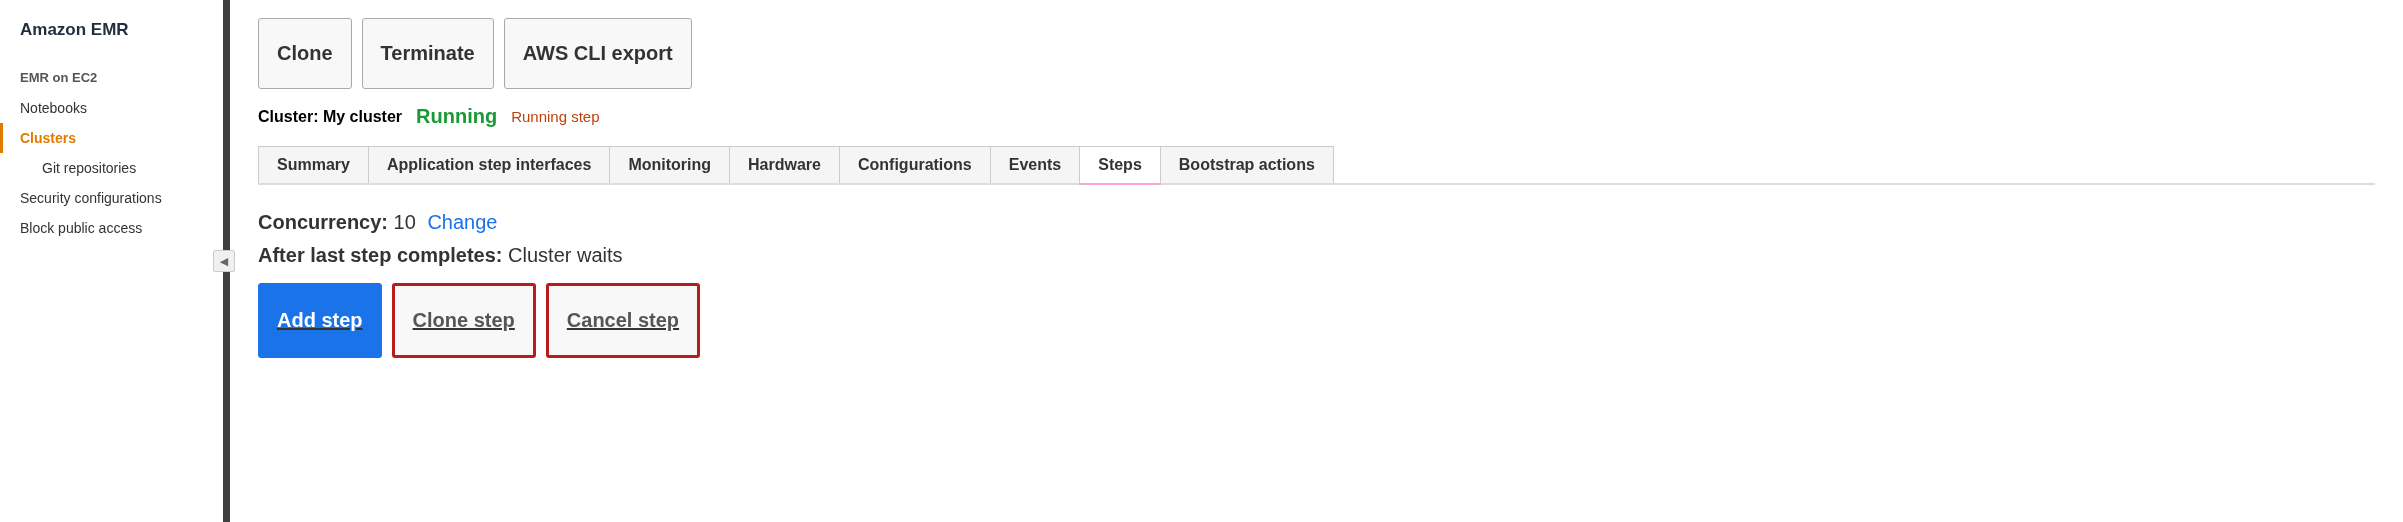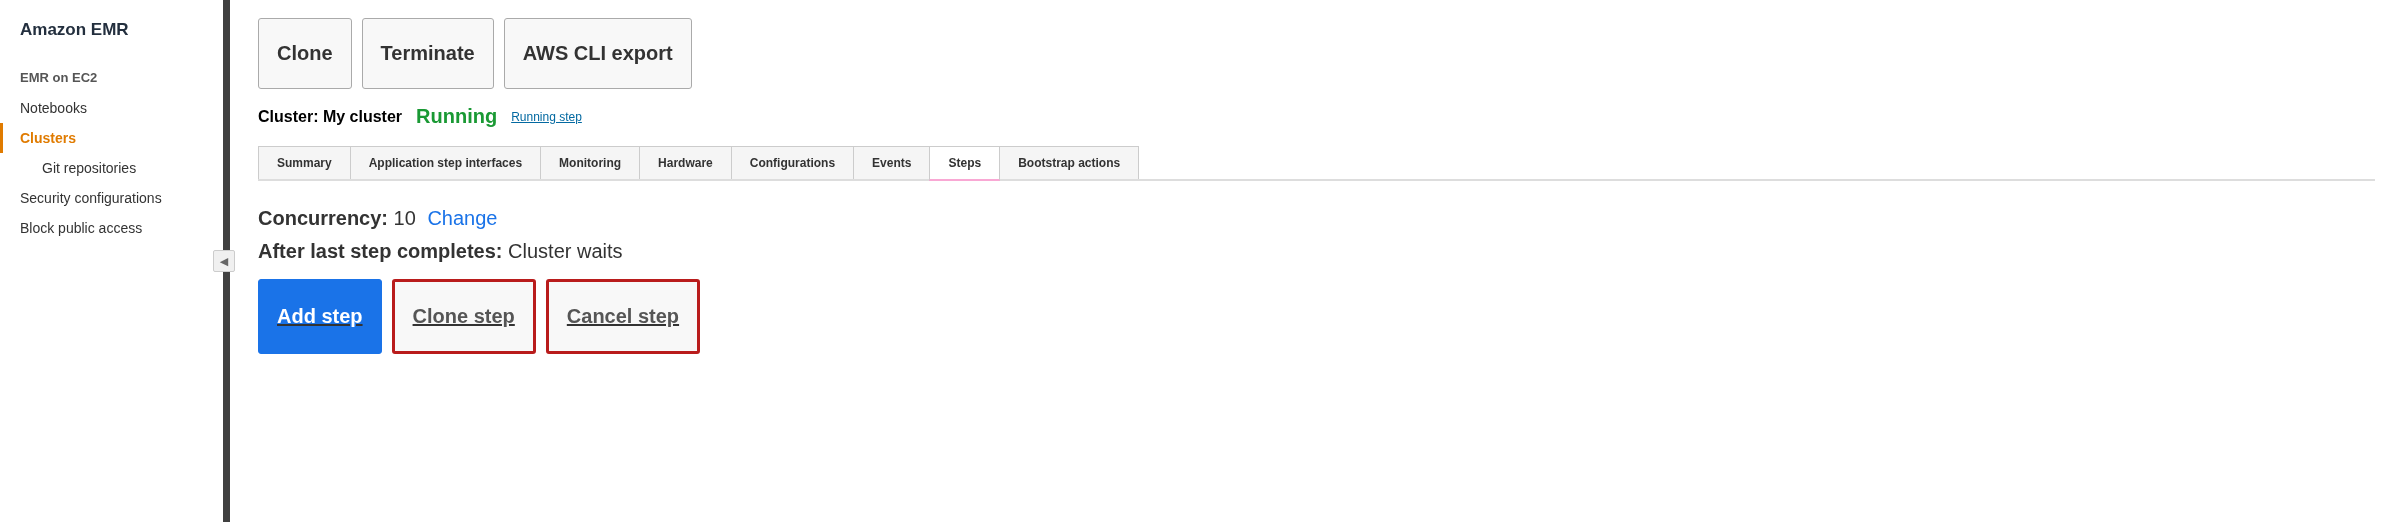--- a/index.html
+++ b/index.html
@@ -126,39 +126,38 @@
       font-weight: 600;
       color: #000000;
       text-align: center;
     }
     .status-running {
       font-size: 20px;
       color: #1a9934;
       font-weight: 600;
     }
     .running-step {
-      font-size: 12px;
-      color: #0369a1;
-      text-decoration: underline;
+      font-size: 15px;
+      color: #c2410c;
     }
 
     
     .tabs {
       display: flex;
       border-bottom: 2px solid #ddd;
       margin-bottom: 20px;
       gap: 0;
     }
     .tab {
       padding: 9px 18px;
       border: 1px solid #ccc;
       border-bottom: none;
       background: #f5f5f5;
       cursor: pointer;
-      font-size: 12px;
+      font-size: 16px;
       font-weight: 600;
       color: #333;
       margin-right: -1px;
       white-space: nowrap;
     }
     .tab.active {
       background: #fff;
       border-bottom: 2px solid #f9a8d4;
       position: relative;
       z-index: 1;

